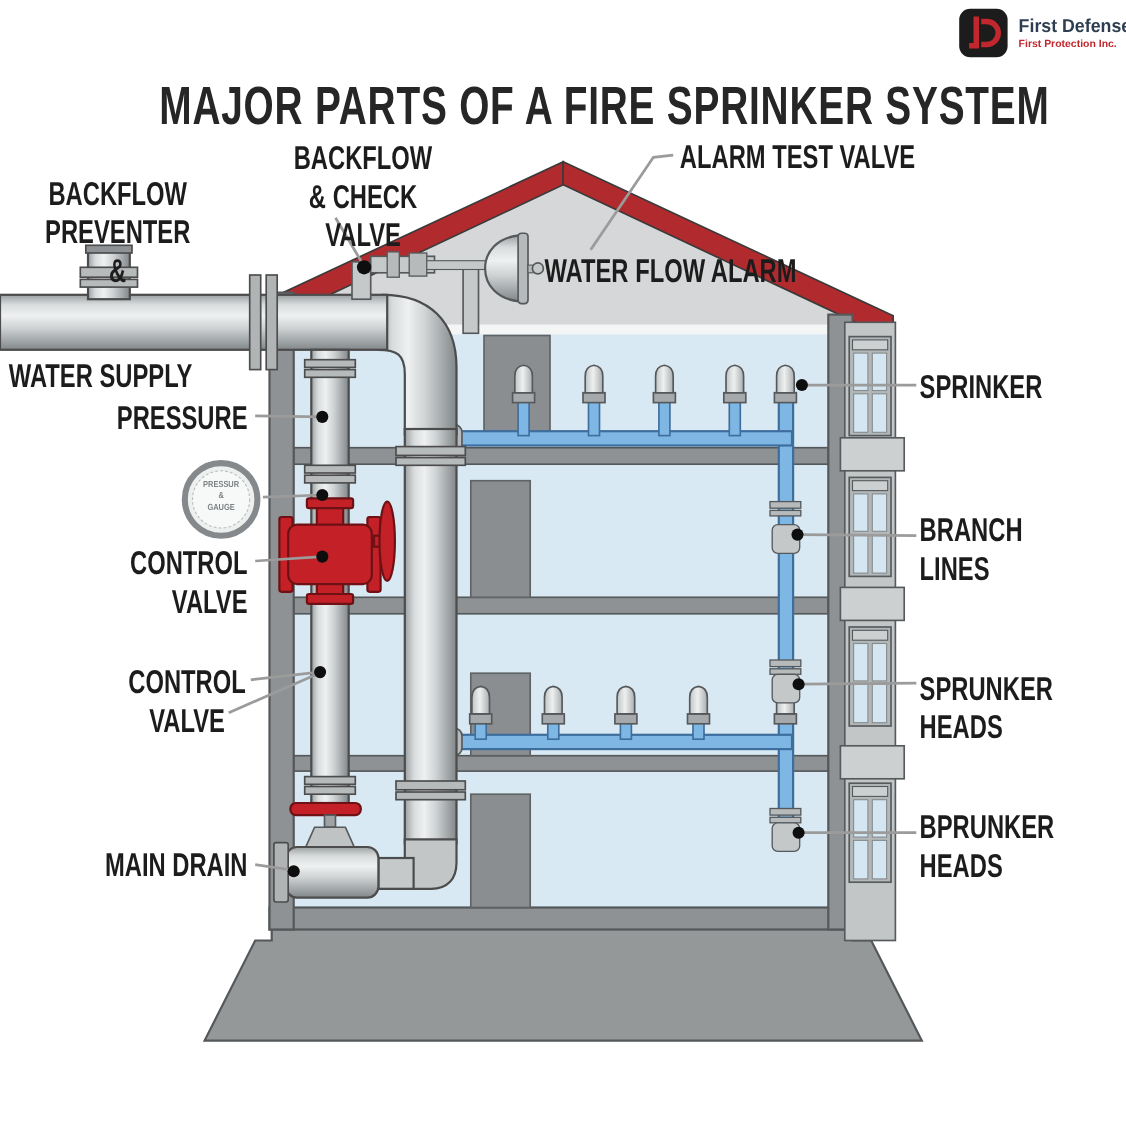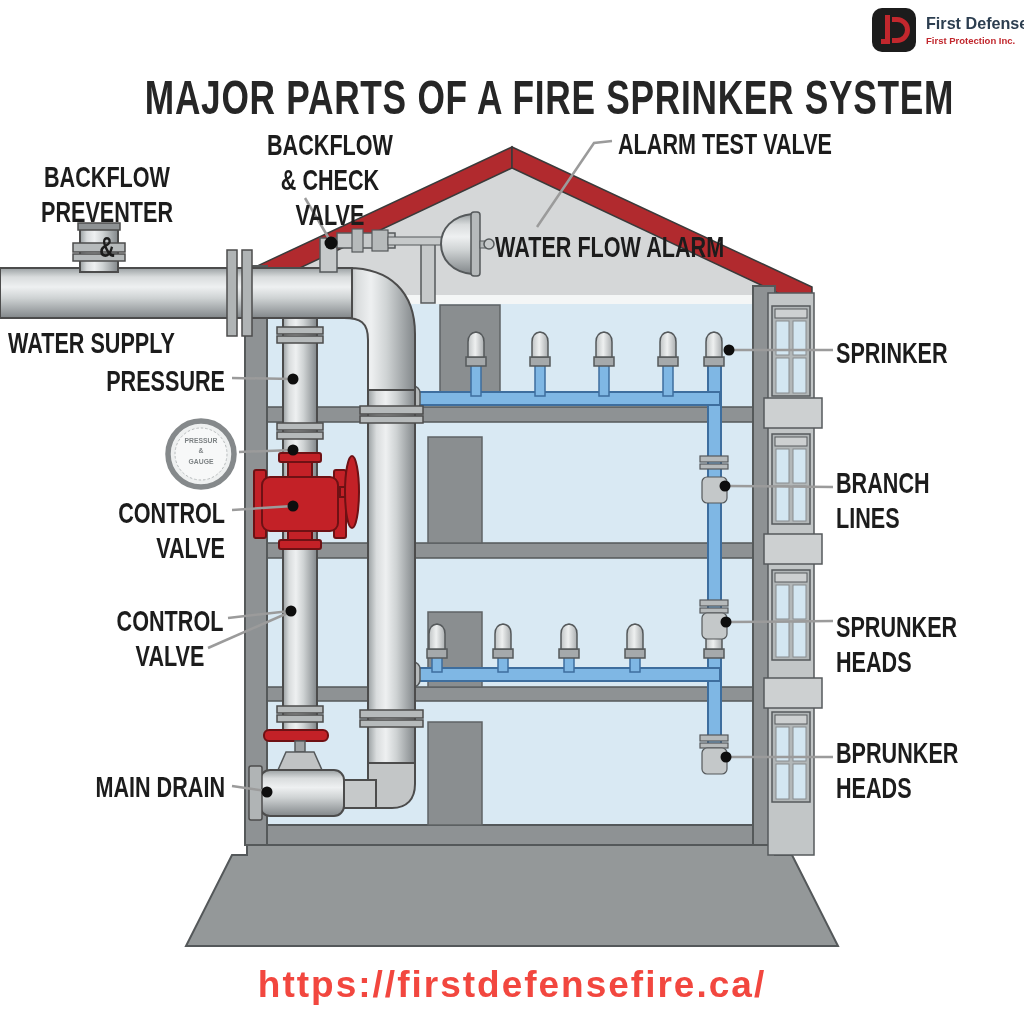--- a/index.html
+++ b/index.html
@@ -292,15 +292,14 @@
   <div class="lbl cx o-l" style="left:836px;top:466px;">BRANCH
 LINES</div>
   <div class="lbl cx o-l" style="left:836px;top:610px;">SPRUNKER
 HEADS</div>
   <div class="lbl cx o-l" style="left:836px;top:736px;">BPRUNKER
 HEADS</div>
   <div class="gauge-text">PRESSUR
 &amp;
 GAUGE</div>
 
-  <a class="site-url" href="#">https://firstdefensefire.ca/</a>
 
 </div>
 
 </body></html>

